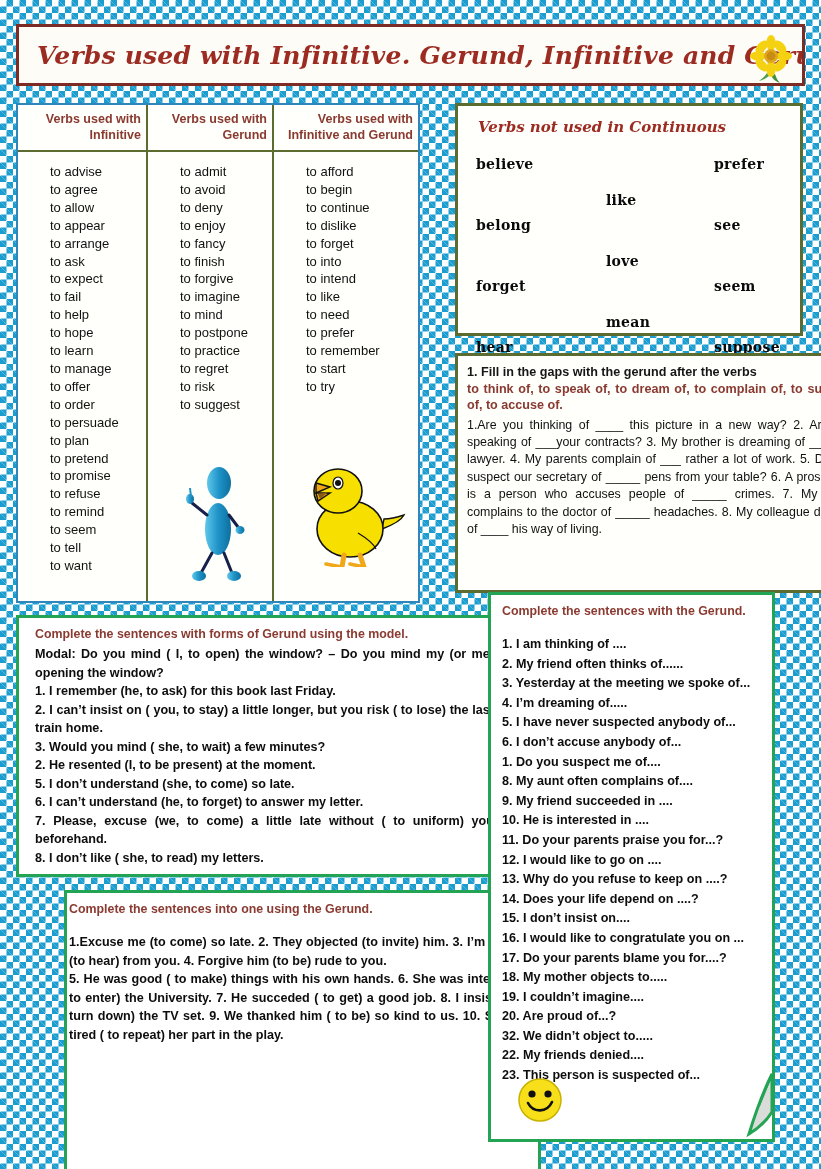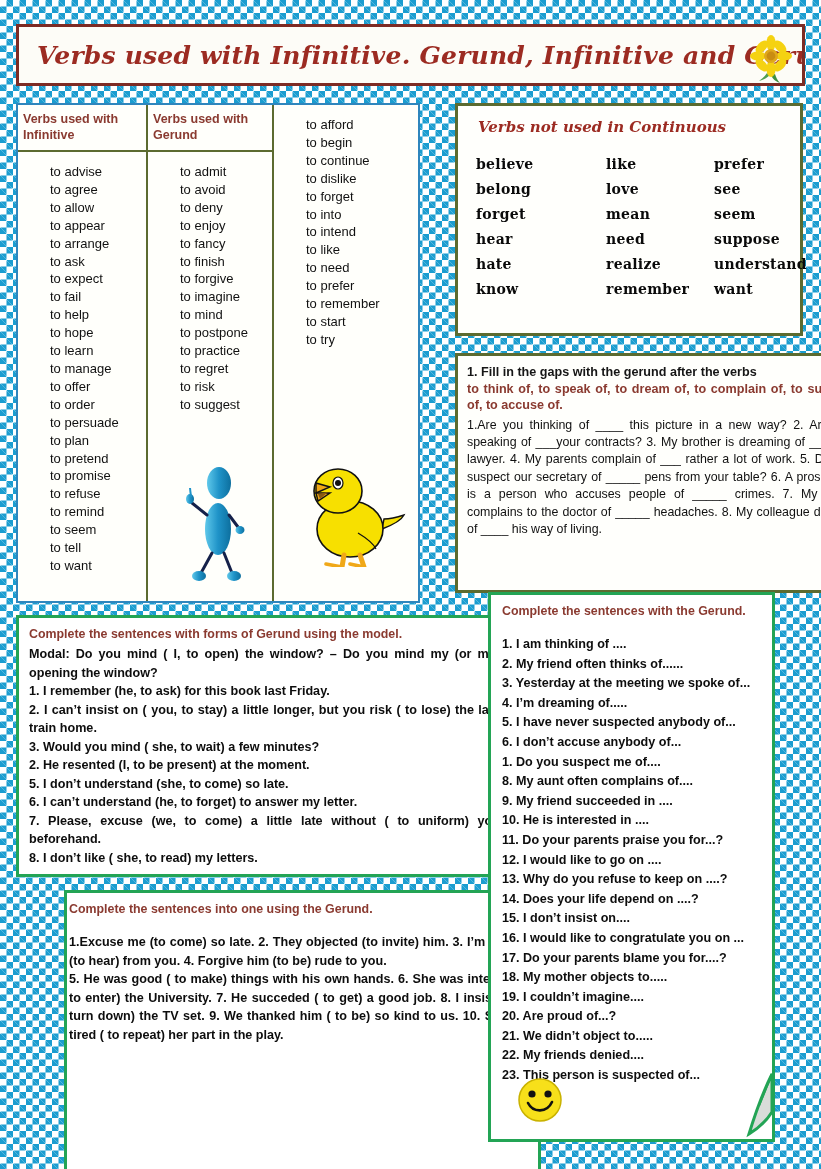--- a/index.html
+++ b/index.html
@@ -36,21 +36,21 @@
     position:absolute;left:16px;top:103px;width:404px;height:500px;
     background:#fffffb;border:2px solid #2f86bd;box-sizing:border-box;
     display:flex;
   }
   .vt-col{flex:1;box-sizing:border-box;position:relative;padding:0;}
   .vt-col + .vt-col{border-left:2px solid #5c6b30;}
   .vt-col.c1{flex:0 0 128px;}
   .vt-col.c2{flex:0 0 126px;}
   .vt-head{
     height:47px;border-bottom:2px solid #5c6b30;box-sizing:border-box;
-    display:flex;align-items:center;justify-content:center;text-align:left;
+    display:flex;align-items:center;justify-content:center;text-align:right;
     font-size:12.5px;font-weight:bold;color:#8a3a30;line-height:1.25;
     padding:2px 5px;
   }
   .vt-list{padding:11px 0 0 11px;}
   .vt-item{font-size:13px;color:#111;line-height:17.9px;white-space:nowrap;margin-left:21px;}
 
   .stickman{position:absolute;left:34px;bottom:18px;width:66px;height:120px;}
   .chick{position:absolute;left:24px;bottom:34px;width:108px;height:104px;}
 
   
@@ -63,39 +63,39 @@
     font-size:15px;color:#9c2b22;padding:12px 0 0 20px;
   }
   .nocont-grid{
     display:grid;grid-template-columns:118px 110px 1fr;
     padding:16px 0 0 18px;row-gap:1px;
   }
   .nocont-word{
     font-family:"DejaVu Serif",serif;font-weight:bold;
     font-size:14px;color:#0a0a0a;line-height:24px;letter-spacing:.3px;
   }
-  .nocont-grid .col2{padding-left:12px;}
+  .nocont-grid .col2{padding-left:12px;margin-top:36px;}
   .nocont-grid .col3{padding-left:10px;}
 
   
   .ex1-box{
     position:absolute;left:455px;top:353px;width:412px;height:240px;
     background:#fffffc;border:3px solid #5c6b30;box-sizing:border-box;
     padding:8px 9px 0 9px;
   }
   .ex1-h1{font-size:12.6px;font-weight:bold;color:#161616;line-height:16.5px;}
   .ex1-h2{font-size:12.6px;font-weight:bold;color:#8a3a30;line-height:16.5px;text-align:justify;}
   .ex1-body{font-size:12.4px;color:#111;line-height:17.4px;text-align:justify;margin-top:3px;}
 
   
   .gbox{
     position:absolute;background:#ffffff;
     border:3px solid #23a455;box-sizing:border-box;
   }
-  .gbox-left1{left:16px;top:615px;width:497px;height:262px;padding:8px 10px;}
+  .gbox-left1{left:16px;top:615px;width:497px;height:262px;padding:8px 16px;}
   .gbox-left2{left:16px;top:890px;width:477px;height:324px;padding:8px 2px;margin-left:48px;}
   .gbox-right{left:488px;top:592px;width:287px;height:550px;padding:8px 11px;}
 
   .g-head{
     font-size:12.4px;font-weight:bold;color:#8a3a30;line-height:17px;margin-bottom:2px;
   }
   .g-line{font-size:12.6px;font-weight:bold;color:#0d0d0d;line-height:18.5px;text-align:justify;}
   .g-line.just{text-align:justify;}
   .g-gap{height:13px;}
   .r-line{font-size:12.6px;font-weight:bold;color:#0d0d0d;line-height:19.6px;white-space:nowrap;}
@@ -195,20 +195,21 @@
         <ellipse cx="58" cy="67" rx="4.5" ry="4" fill="url(#bg1)"></ellipse>
         <path d="M9 34 L8 25" stroke="#1f93c8" stroke-width="2" fill="none"></path>
         <path d="M30 90 L19 110" stroke="#15214a" stroke-width="3" fill="none" stroke-linecap="round"></path>
         <path d="M42 90 L50 110" stroke="#15214a" stroke-width="3" fill="none" stroke-linecap="round"></path>
         <ellipse cx="17" cy="113" rx="7" ry="5" fill="url(#bg1)"></ellipse>
         <ellipse cx="52" cy="113" rx="7" ry="5" fill="url(#bg1)"></ellipse>
       </svg>
     </div>
 
     <div class="vt-col c3">
+      <div class="vt-head">Verbs used with Infinitive and Gerund</div>
       <div class="vt-list">
         <div class="vt-item">to afford</div>
         <div class="vt-item">to begin</div>
         <div class="vt-item">to continue</div>
         <div class="vt-item">to dislike</div>
         <div class="vt-item">to forget</div>
         <div class="vt-item">to into</div>
         <div class="vt-item">to intend</div>
         <div class="vt-item">to like</div>
         <div class="vt-item">to need</div>
@@ -301,21 +302,21 @@
     <div class="r-line">11. Do your parents praise you for...?</div>
     <div class="r-line">12. I would like to go on ....</div>
     <div class="r-line">13. Why do you refuse to keep on ....?</div>
     <div class="r-line">14. Does your life depend on ....?</div>
     <div class="r-line">15. I don’t insist on....</div>
     <div class="r-line">16. I would like to congratulate you on ...</div>
     <div class="r-line">17. Do your parents blame you for....?</div>
     <div class="r-line">18. My mother objects to.....</div>
     <div class="r-line">19. I couldn’t imagine....</div>
     <div class="r-line">20. Are proud of...?</div>
-    <div class="r-line">21. We didn’t object to.....</div>
+    <div class="r-line">32. We didn’t object to.....</div>
     <div class="r-line">22. My friends denied....</div>
     <div class="r-line">23. This person is suspected of...</div>
 
     <svg class="smiley" viewBox="0 0 46 46">
       <circle cx="23" cy="23" r="21" fill="#f7e01a" stroke="#c9b200" stroke-width="1.5"></circle>
       <circle cx="15" cy="17" r="3.6" fill="#111"></circle>
       <circle cx="31" cy="17" r="3.6" fill="#111"></circle>
       <path d="M11 26 C16 36 30 36 35 25" stroke="#111" stroke-width="2.6" fill="none" stroke-linecap="round"></path>
     </svg>
 

